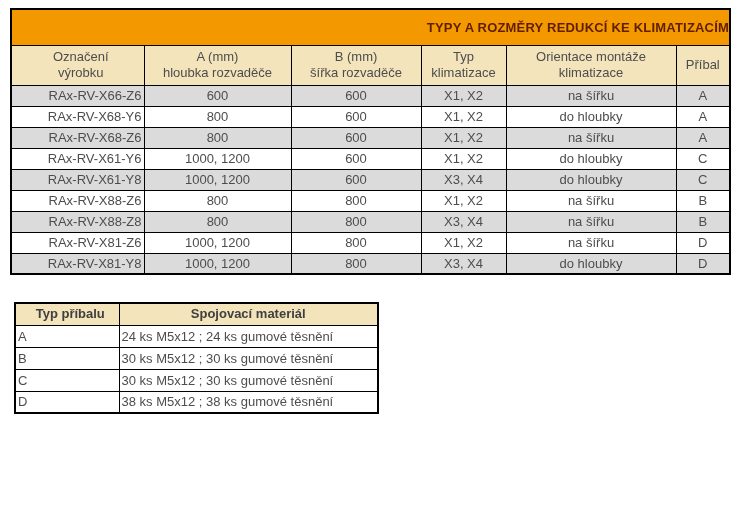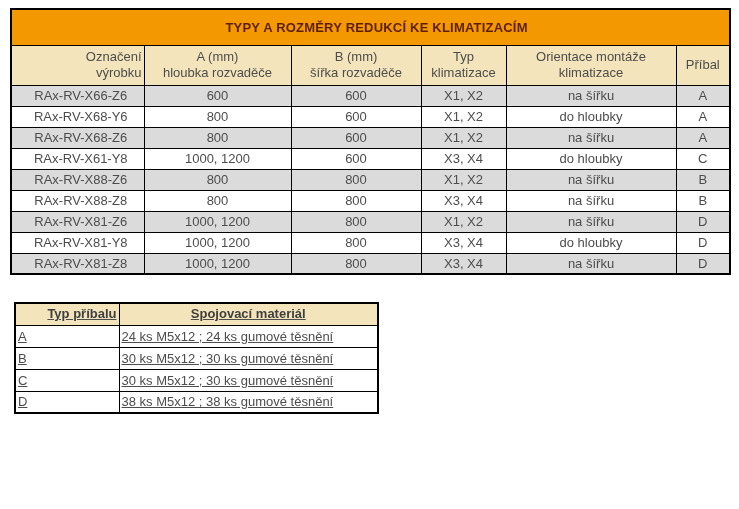--- a/index.html
+++ b/index.html
@@ -33,52 +33,51 @@
   table.main th, table.main td {
     border: 1px solid var(--border);
     font-size: 13px;
     overflow: hidden;
   }
   th.title-cell {
     background: var(--title-bg);
     color: var(--title-text);
     font-size: 16px;
     font-weight: bold;
-    text-align: center;
+    text-align: right;
     height: 36px;
     padding: 0 0 0 12px;
     border-bottom: 2px solid var(--border);
     letter-spacing: 0.2px;
   }
   tr.hdr th {
     background: var(--header-bg);
     font-weight: normal;
     height: 40px;
     white-space: pre-line;
     line-height: 16px;
     text-align: center;
     vertical-align: middle;
     padding: 2px;
   }
-  tr.hdr th:first-child { text-align: right; padding-left: 8px; }
+  tr.hdr th:first-child { text-align: center; padding-left: 8px; }
   table.main tbody td {
     height: 21px;
     text-align: center;
     vertical-align: middle;
     padding: 0 2px;
     background: var(--row-bg);
   }
   table.main tbody tr:nth-child(odd) td { background: var(--row-alt-bg); }
-  table.main tbody td:first-child { text-align: center; padding-left: 8px; }
+  table.main tbody td:first-child { text-align: right; padding-left: 8px; }
 
   table.acc {
     width: 363px;
     margin: 27px 0 0 4px;
     border: 2px solid var(--border);
-    text-decoration: underline;
   }
   table.acc th, table.acc td {
     border: 1px solid var(--border);
     font-size: 13px;
     height: 22px;
     vertical-align: middle;
     padding: 0 2px;
     overflow: hidden;
   }
   table.acc th {
@@ -139,20 +138,28 @@
         </tr>
         <tr>
           <td>RAx-RV-X68-Z6</td>
           <td>800</td>
           <td>600</td>
           <td>X1, X2</td>
           <td>na šířku</td>
           <td>A</td>
         </tr>
         <tr>
+          <td>RAx-RV-X61-Y6</td>
+          <td>1000, 1200</td>
+          <td>600</td>
+          <td>X1, X2</td>
+          <td>do hloubky</td>
+          <td>C</td>
+        </tr>
+        <tr>
           <td>RAx-RV-X61-Y8</td>
           <td>1000, 1200</td>
           <td>600</td>
           <td>X3, X4</td>
           <td>do hloubky</td>
           <td>C</td>
         </tr>
         <tr>
           <td>RAx-RV-X88-Z6</td>
           <td>800</td>
@@ -176,28 +183,20 @@
           <td>X1, X2</td>
           <td>na šířku</td>
           <td>D</td>
         </tr>
         <tr>
           <td>RAx-RV-X81-Y8</td>
           <td>1000, 1200</td>
           <td>800</td>
           <td>X3, X4</td>
           <td>do hloubky</td>
-          <td>D</td>
-        </tr>
-        <tr>
-          <td>RAx-RV-X81-Z8</td>
-          <td>1000, 1200</td>
-          <td>800</td>
-          <td>X3, X4</td>
-          <td>na šířku</td>
           <td>D</td>
         </tr>
       </tbody>
   </table>
 
   <table class="acc">
     <colgroup>
       <col style="width:104px">
         <col style="width:259px">
     </colgroup>

